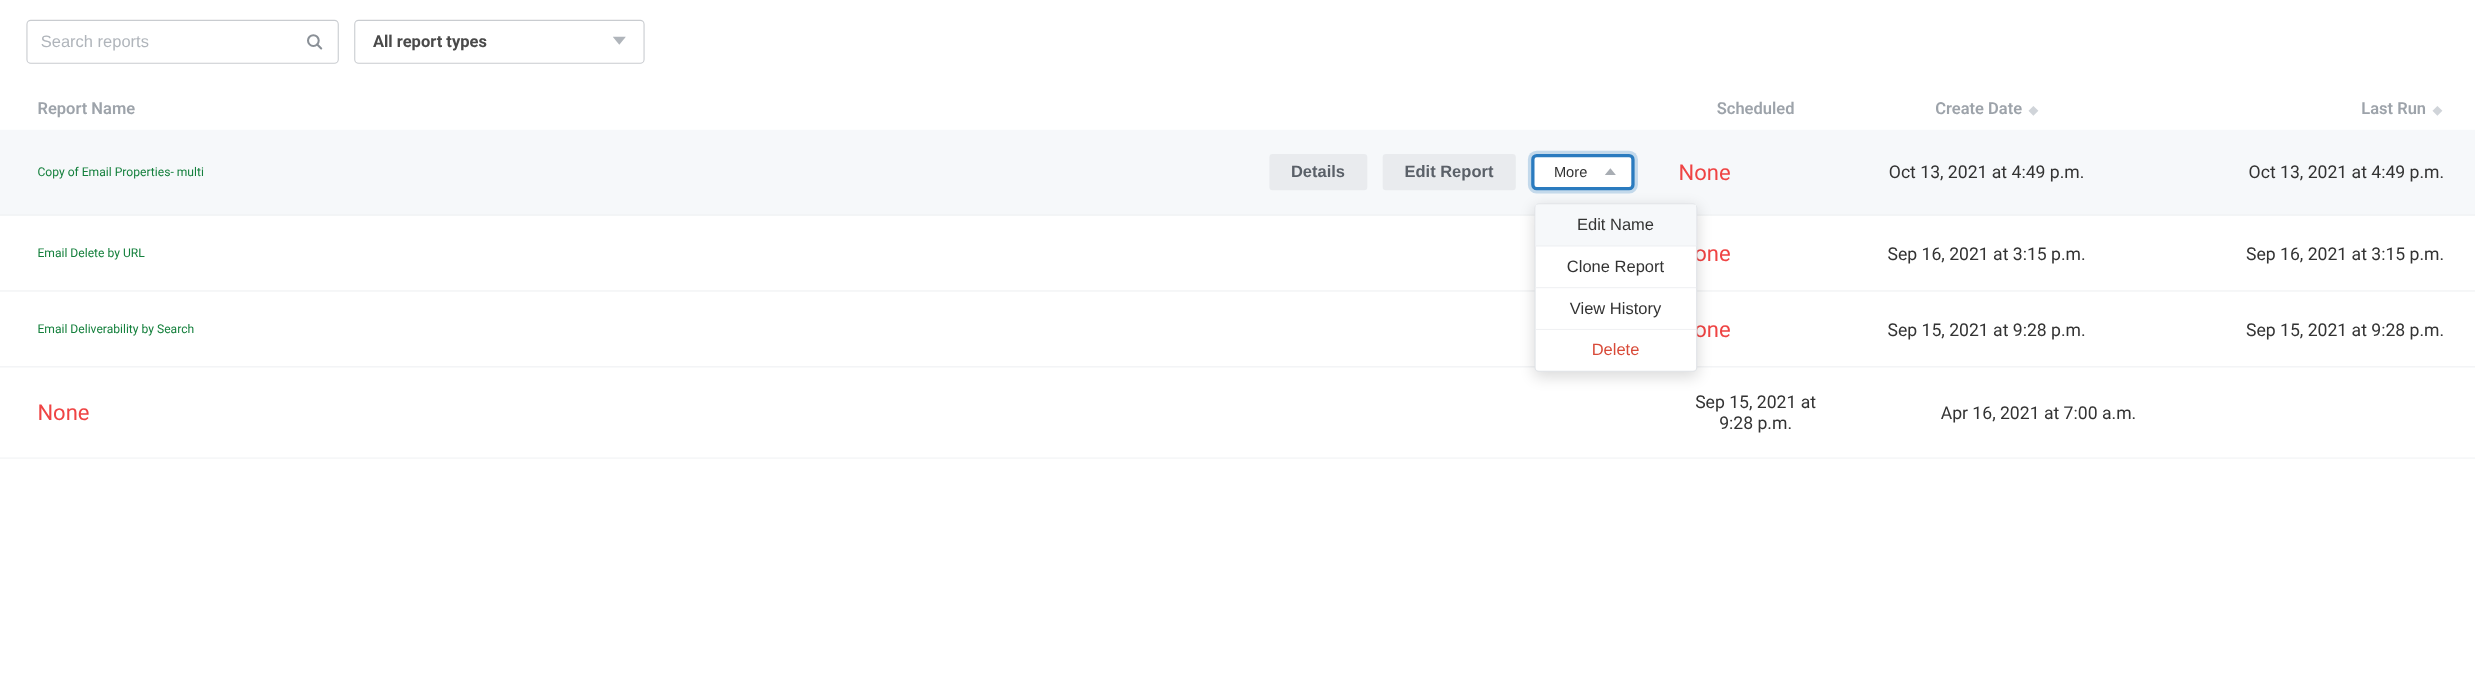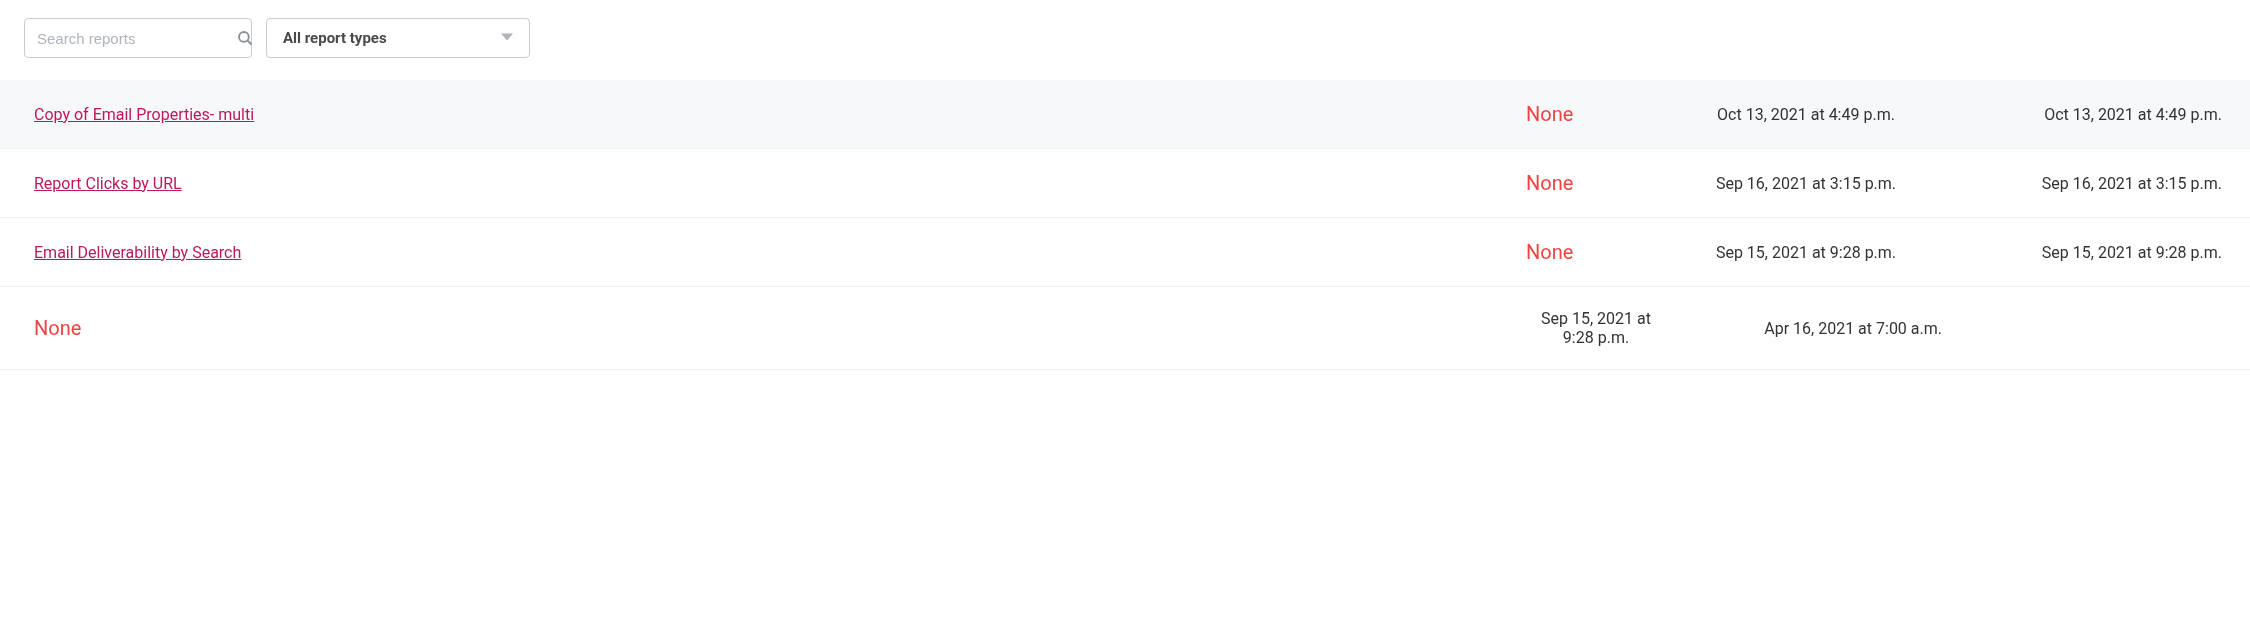--- a/index.html
+++ b/index.html
@@ -15,21 +15,21 @@
       gap: 14px;
       padding: 0 24px 22px 24px;
     }
     .search-box {
       display: flex;
       align-items: center;
       border: 1px solid #c9ccd0;
       border-radius: 4px;
       padding: 0 12px;
       height: 40px;
-      width: 228px;
+      width: 284px;
       color: #9aa0a6;
       background: #fff;
       position: relative;
     }
     .search-box input {
       border: none;
       outline: none;
       flex: 1;
       font-size: 15px;
       color: #333;
@@ -90,24 +90,23 @@
     }
     .trow.active {
       background: #f6f8fa;
     }
     .name-cell {
       display: flex;
       align-items: center;
       gap: 16px;
     }
     .report-link {
-      color: #be185d;
-      font-size: 16px;
-      cursor: pointer;
-      text-decoration: underline;
+      color: #15803d;
+      font-size: 11px;
+      cursor: pointer;
     }
     .actions {
       display: flex;
       gap: 14px;
       margin-left: auto;
       margin-right: 40px;
     }
     .btn {
       background: #e9ebee;
       border: none;
@@ -195,33 +194,61 @@
     <span>All report types</span>
     <span class="caret">
       <svg width="12" height="12" viewBox="0 0 10 6" fill="currentColor">
           <path d="M0 0 L10 0 L5 6 Z"></path>
         </svg>
     </span>
   </div>
 </div>
 
 <div class="table">
+  <div class="thead">
+    <div>Report Name</div>
+    <div class="col-sched">Scheduled</div>
+    <div class="col-create">
+      <span>Create Date</span><span class="sort-diamond">◆</span>
+    </div>
+    <div class="col-last">
+      <span>Last Run</span><span class="sort-diamond">◆</span>
+    </div>
+  </div>
 
   <div class="trow active">
     <div class="name-cell">
       <span class="report-link">Copy of Email Properties- multi</span>
+      <div class="actions">
+        <button class="btn">Details</button>
+        <button class="btn">Edit Report</button>
+        <button class="btn-more">
+          <span>More</span>
+          <span class="caret-up">
+            <svg width="10" height="10" viewBox="0 0 10 6" fill="currentColor">
+                <path d="M0 6 L10 6 L5 0 Z"></path>
+              </svg>
+          </span>
+          <div class="dropdown">
+            <div class="dropdown-item hover">Edit Name</div>
+            <div class="dropdown-item">Clone Report</div>
+            <div class="dropdown-item">View History</div>
+            <div class="dropdown-item danger">Delete</div>
+          </div>
+        </button>
+      </div>
     </div>
     <div class="col-sched-val">None</div>
     <div class="col-create-val">Oct 13, 2021 at 4:49 p.m.</div>
     <div class="col-last-val">Oct 13, 2021 at 4:49 p.m.</div>
   </div>
 
   <div class="trow">
     <div class="name-cell">
-      <span class="report-link">Report Clicks by URL</span>
+      <span class="report-link">Email Delete by URL</span>
     </div>
     <div class="col-sched-val">None</div>
     <div class="col-create-val">Sep 16, 2021 at 3:15 p.m.</div>
     <div class="col-last-val">Sep 16, 2021 at 3:15 p.m.</div>
   </div>
 
   <div class="trow">
     <div class="name-cell">
       <span class="report-link">Email Deliverability by Search</span>
     </div>

